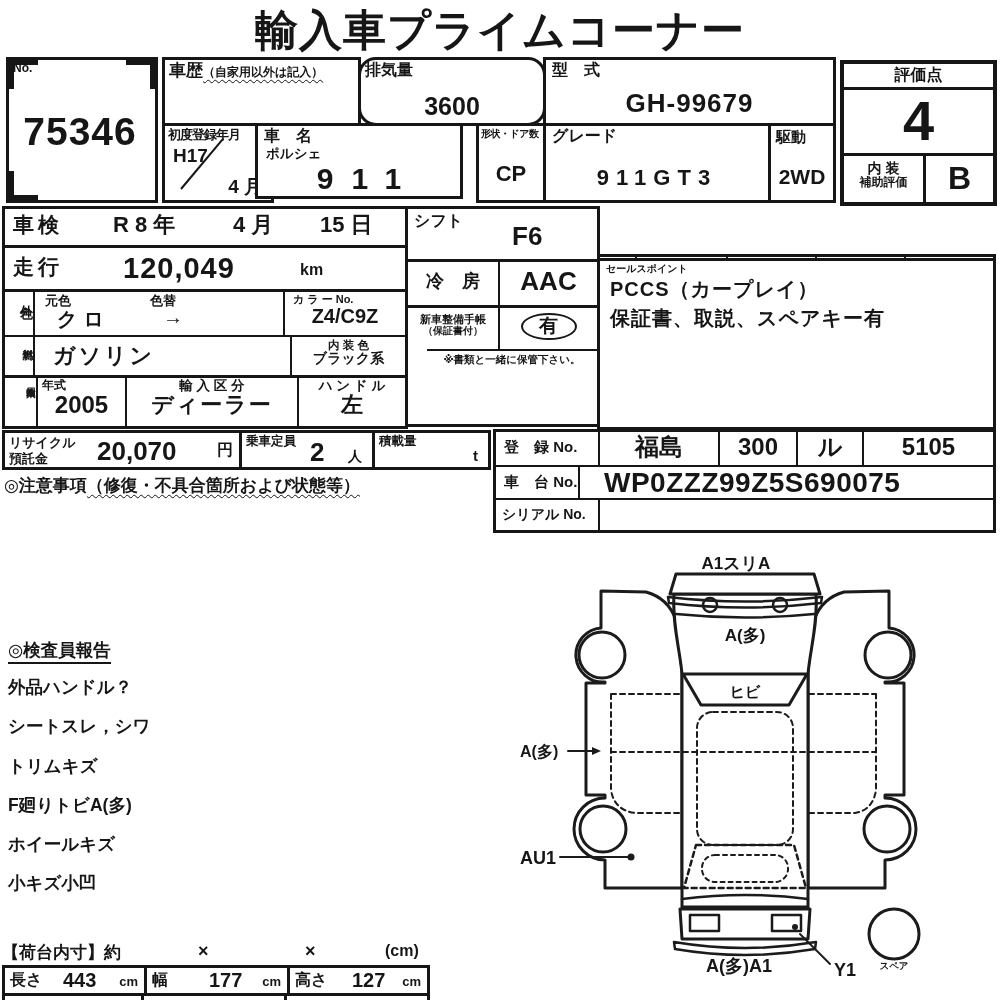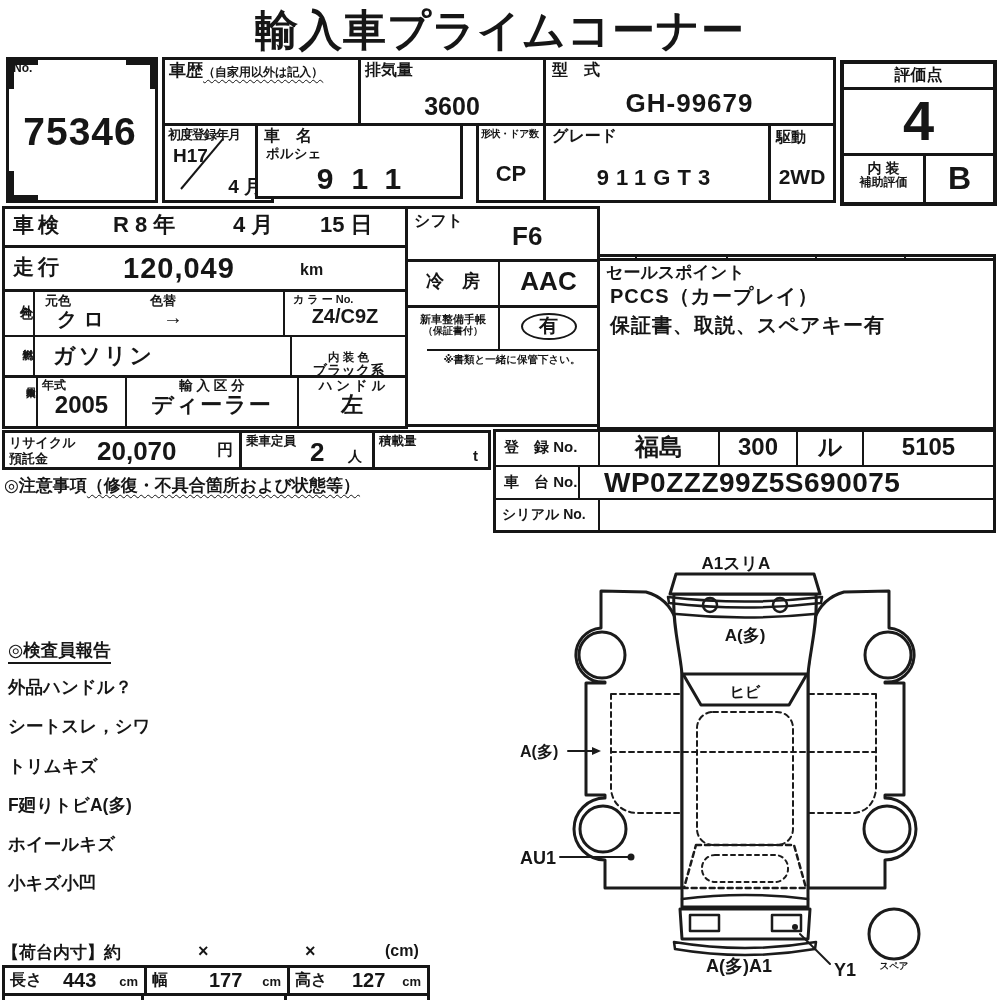--- a/index.html
+++ b/index.html
@@ -32,21 +32,21 @@
     <span class="corner tl"></span>
     <span class="corner tr"></span>
     <span class="corner bl"></span>
     <div class="abs lbl" style="left:4px;top:2px;font-size:12px;">No.</div>
     <div class="abs" style="left:0;right:4px;top:52px;text-align:center;font-size:39px;letter-spacing:1px;">75346</div>
   </div>
 
   <div class="cell" style="left:162px;top:57px;width:199px;height:69px;">
     <span style="font-size:17px;padding:2px 0 0 4px;display:inline-block;">車歴</span><span class="wavy" style="font-size:12px;">（自家用以外は記入）</span>
   </div>
-  <div class="cell" style="left:358px;top:57px;width:188px;height:69px;">
+  <div class="cell" style="left:358px;top:57px;width:188px;height:69px;border-radius:18px;">
     <div class="abs" style="left:4px;top:2px;font-size:16px;">排気量</div>
     <div class="abs" style="left:0;right:0;top:33px;text-align:center;font-size:25px;">3600</div>
   </div>
   <div class="cell" style="left:543px;top:57px;width:293px;height:69px;">
     <div class="abs" style="left:6px;top:2px;font-size:16px;">型　式</div>
     <div class="abs" style="left:0;right:0;top:30px;text-align:center;font-size:26px;letter-spacing:1px;">GH-99679</div>
   </div>
 
   <div class="cell" style="left:162px;top:123px;width:112px;height:80px;">
     <div class="abs" style="left:3px;top:2px;font-size:13px;letter-spacing:-1px;">初度登録年月</div>
@@ -108,21 +108,21 @@
       <div class="abs" style="left:278px;top:0;bottom:0;right:0;border-left:2px solid #161616;">
         <div style="font-size:11px;padding:2px 0 0 8px;">カ ラ ー No.</div>
         <div style="font-size:20px;text-align:center;">Z4/C9Z</div>
       </div>
     </div>
 
     <div class="abs" style="left:0;right:0;top:126px;height:40px;border-top:2px solid #161616;">
       <div class="abs vlabel" style="left:0;top:0;bottom:0;width:30px;border-right:2px solid #161616;font-size:11px;padding:3px 0 0 9px;letter-spacing:0;">燃料</div>
       <span class="abs" style="left:48px;top:7px;font-size:22px;letter-spacing:3px;">ガソリン</span>
       <div class="abs" style="left:285px;top:0;bottom:0;right:0;border-left:2px solid #161616;text-align:center;">
-        <div style="font-size:11.5px;padding-top:14px;">内 装 色</div>
+        <div style="font-size:11.5px;padding-top:2px;">内 装 色</div>
         <div style="font-size:14px;">ブラック系</div>
       </div>
     </div>
 
     <div class="abs" style="left:0;right:0;top:166px;height:51px;border-top:3px solid #161616;">
       <div class="abs vlabel" style="left:0;top:0;bottom:0;width:33px;border-right:2px solid #161616;font-size:9.5px;padding:2px 0 0 10px;letter-spacing:0;">輸入車用</div>
       <div class="abs" style="left:33px;top:0;bottom:0;width:87px;">
         <div style="font-size:12px;padding:1px 0 0 4px;">年式</div>
         <div style="font-size:24px;text-align:center;">2005</div>
       </div>
@@ -168,21 +168,21 @@
       <div class="abs" style="left:178px;top:0;width:89px;height:24px;border-left:2px solid #161616;text-align:center;font-size:15px;padding-top:3px;"><span>PS</span></div>
       <div class="abs" style="left:267px;top:0;right:0;height:24px;border-left:2px solid #161616;text-align:center;font-size:15px;padding-top:3px;"><span>PW</span></div>
       <div class="abs" style="left:0;top:24px;width:89px;bottom:0;border-top:2px solid #161616;text-align:center;padding-top:1px;"><span class="ellipse" style="border-width:2px;font-size:14px;padding:0 12px 1px 12px;">カワ</span></div>
       <div class="abs" style="left:89px;top:24px;width:89px;bottom:0;border-top:2px solid #161616;border-left:2px solid #161616;text-align:center;font-size:15px;padding-top:3px;"><span>TV</span></div>
       <div class="abs" style="left:178px;top:24px;width:89px;bottom:0;border-top:2px solid #161616;border-left:2px solid #161616;text-align:center;font-size:15px;padding-top:3px;"><span>ナビ</span></div>
       <div class="abs" style="left:267px;top:24px;right:0;bottom:0;border-top:2px solid #161616;border-left:2px solid #161616;text-align:center;font-size:15px;padding-top:3px;"><span>エアB</span></div>
     </div>
   </div>
 
   <div class="cell" style="left:597px;top:258px;width:399px;height:172px;">
-    <div style="font-size:17px;padding:3px 8px 0 6px;">セールスポイント</div>
+    <div style="font-size:10px;padding:3px 8px 0 6px;">セールスポイント</div>
     <div style="font-size:20px;padding:4px 0 0 10px;letter-spacing:1px;">PCCS（カープレイ）</div>
     <div style="font-size:20px;padding:8px 0 0 10px;letter-spacing:1px;">保証書、取説、スペアキー有</div>
   </div>
 
   <div class="cell" style="left:2px;top:430px;width:240px;height:40px;">
     <div class="abs" style="left:4px;top:2px;font-size:13px;line-height:1.2;">
       <div>リサイクル</div>
       <div>預託金</div>
     </div>
     <span class="abs" style="left:92px;top:5px;font-size:26px;">20,070</span>

